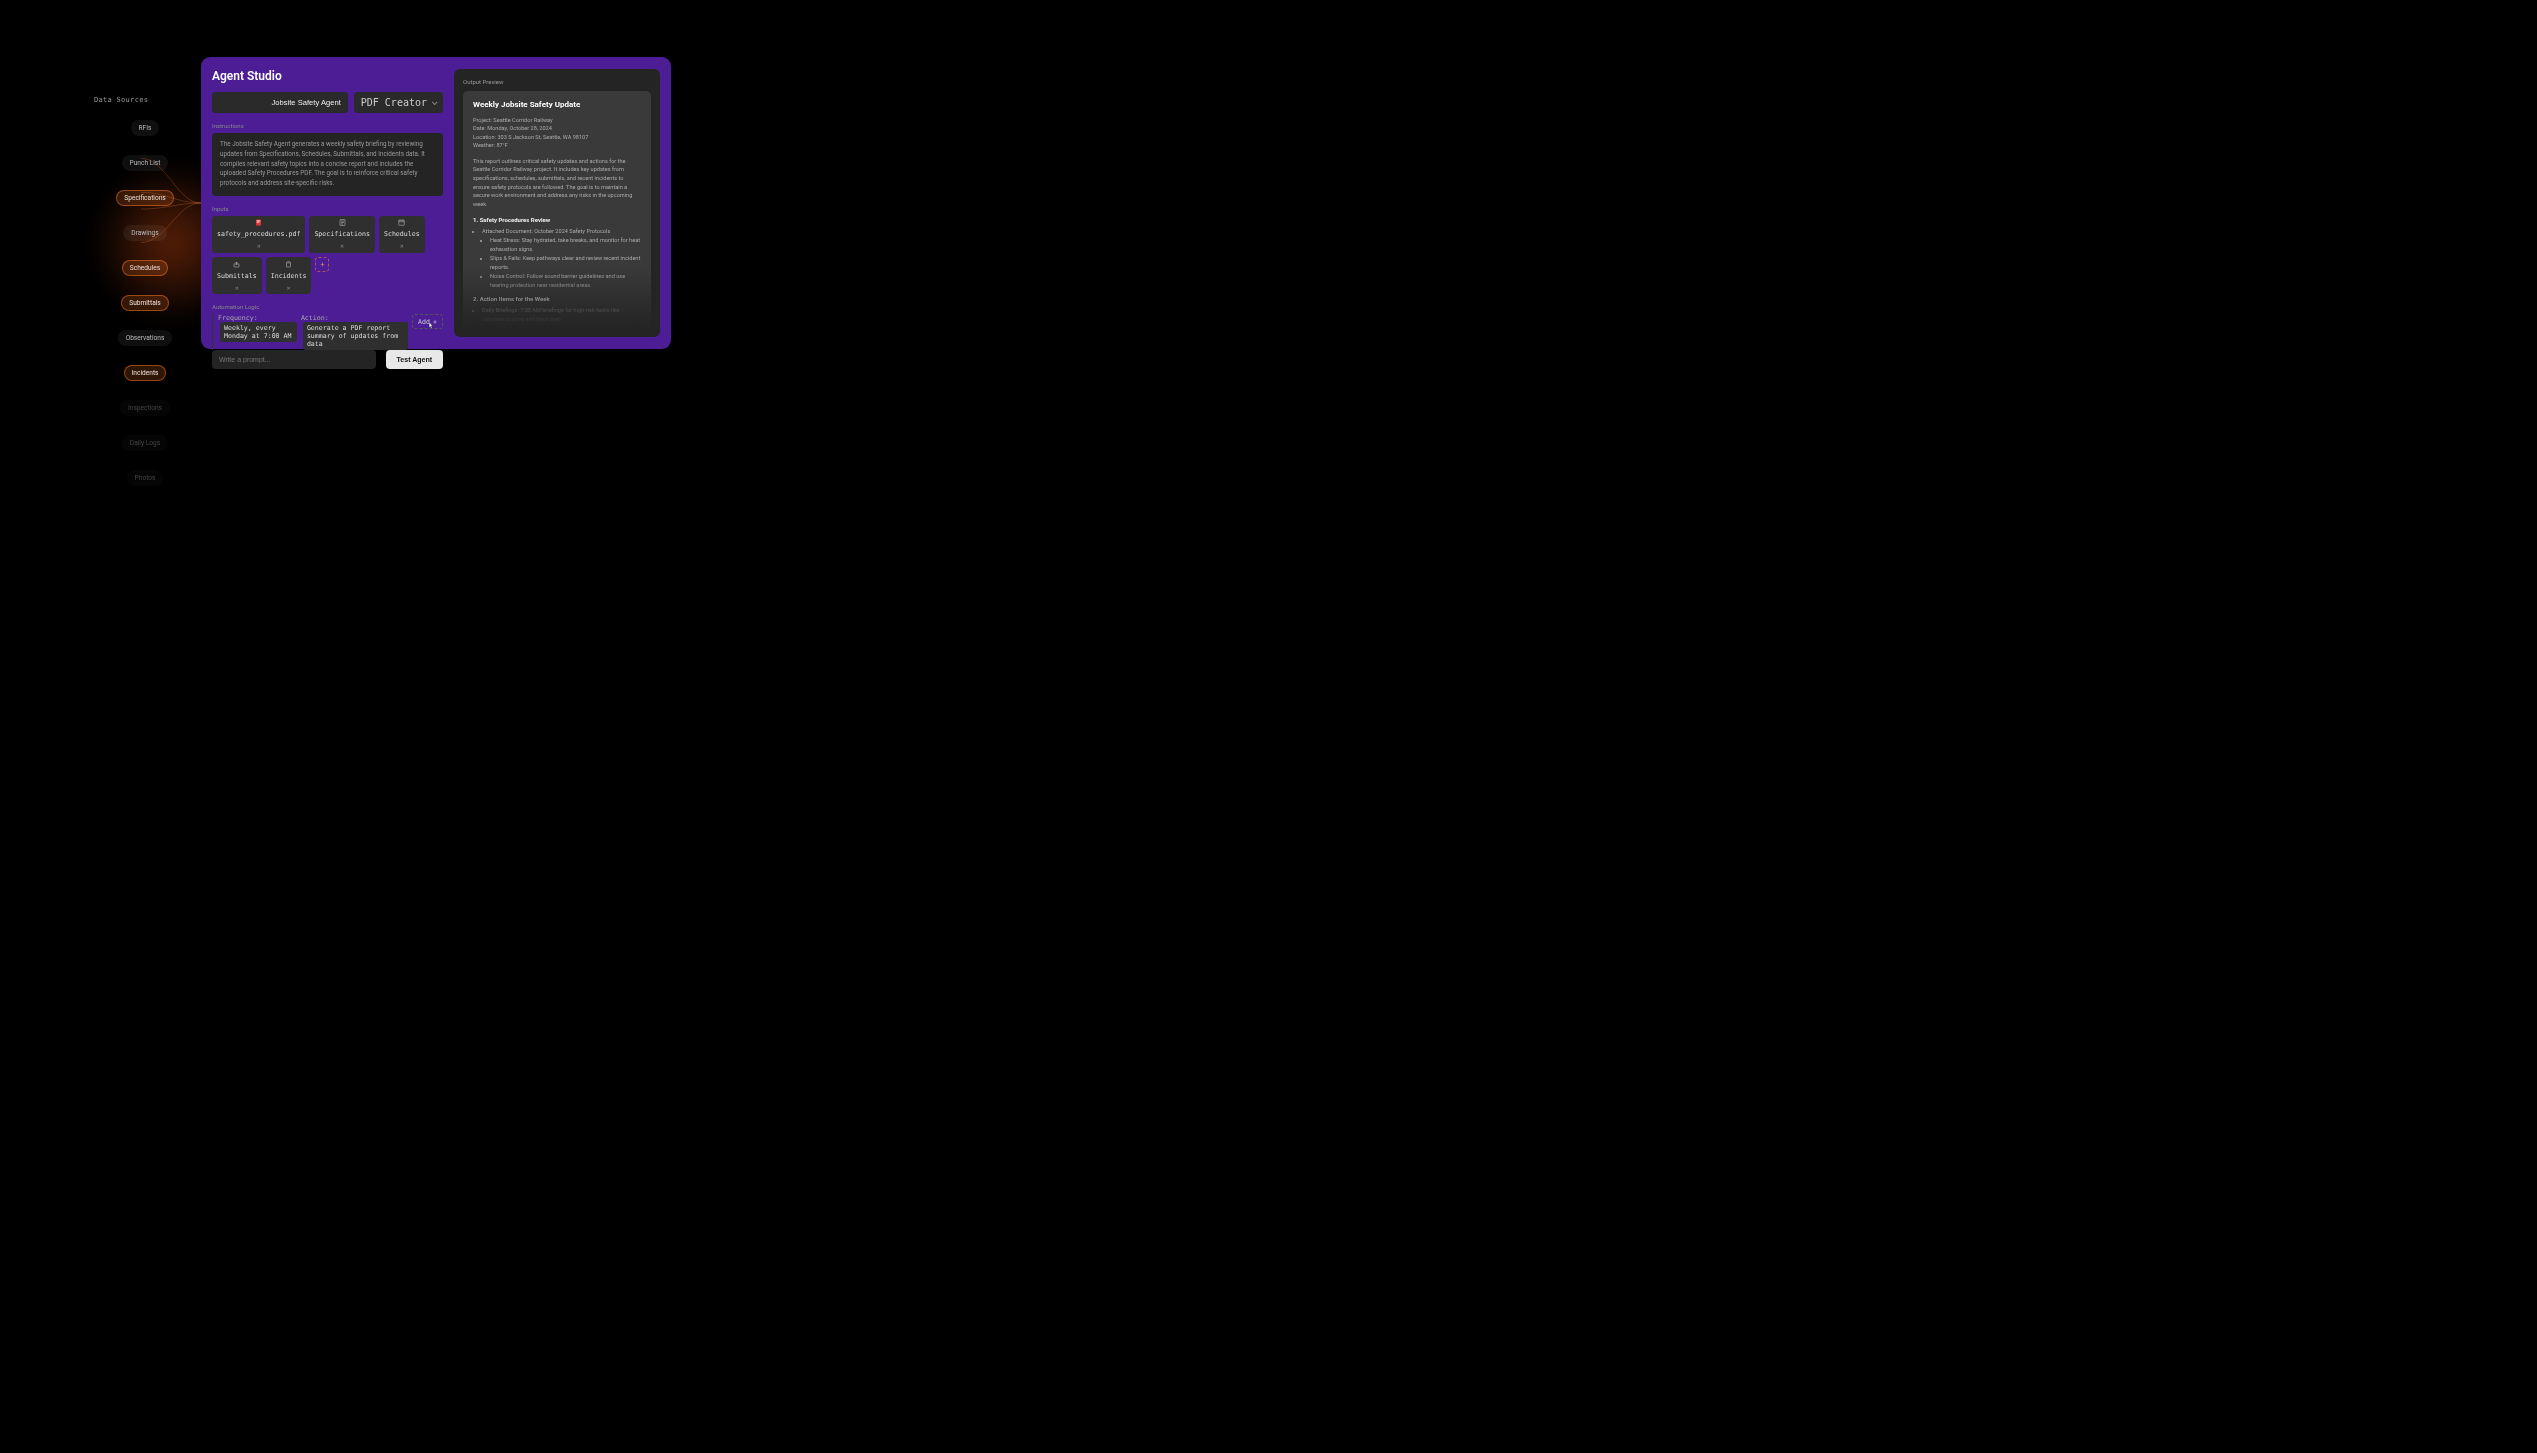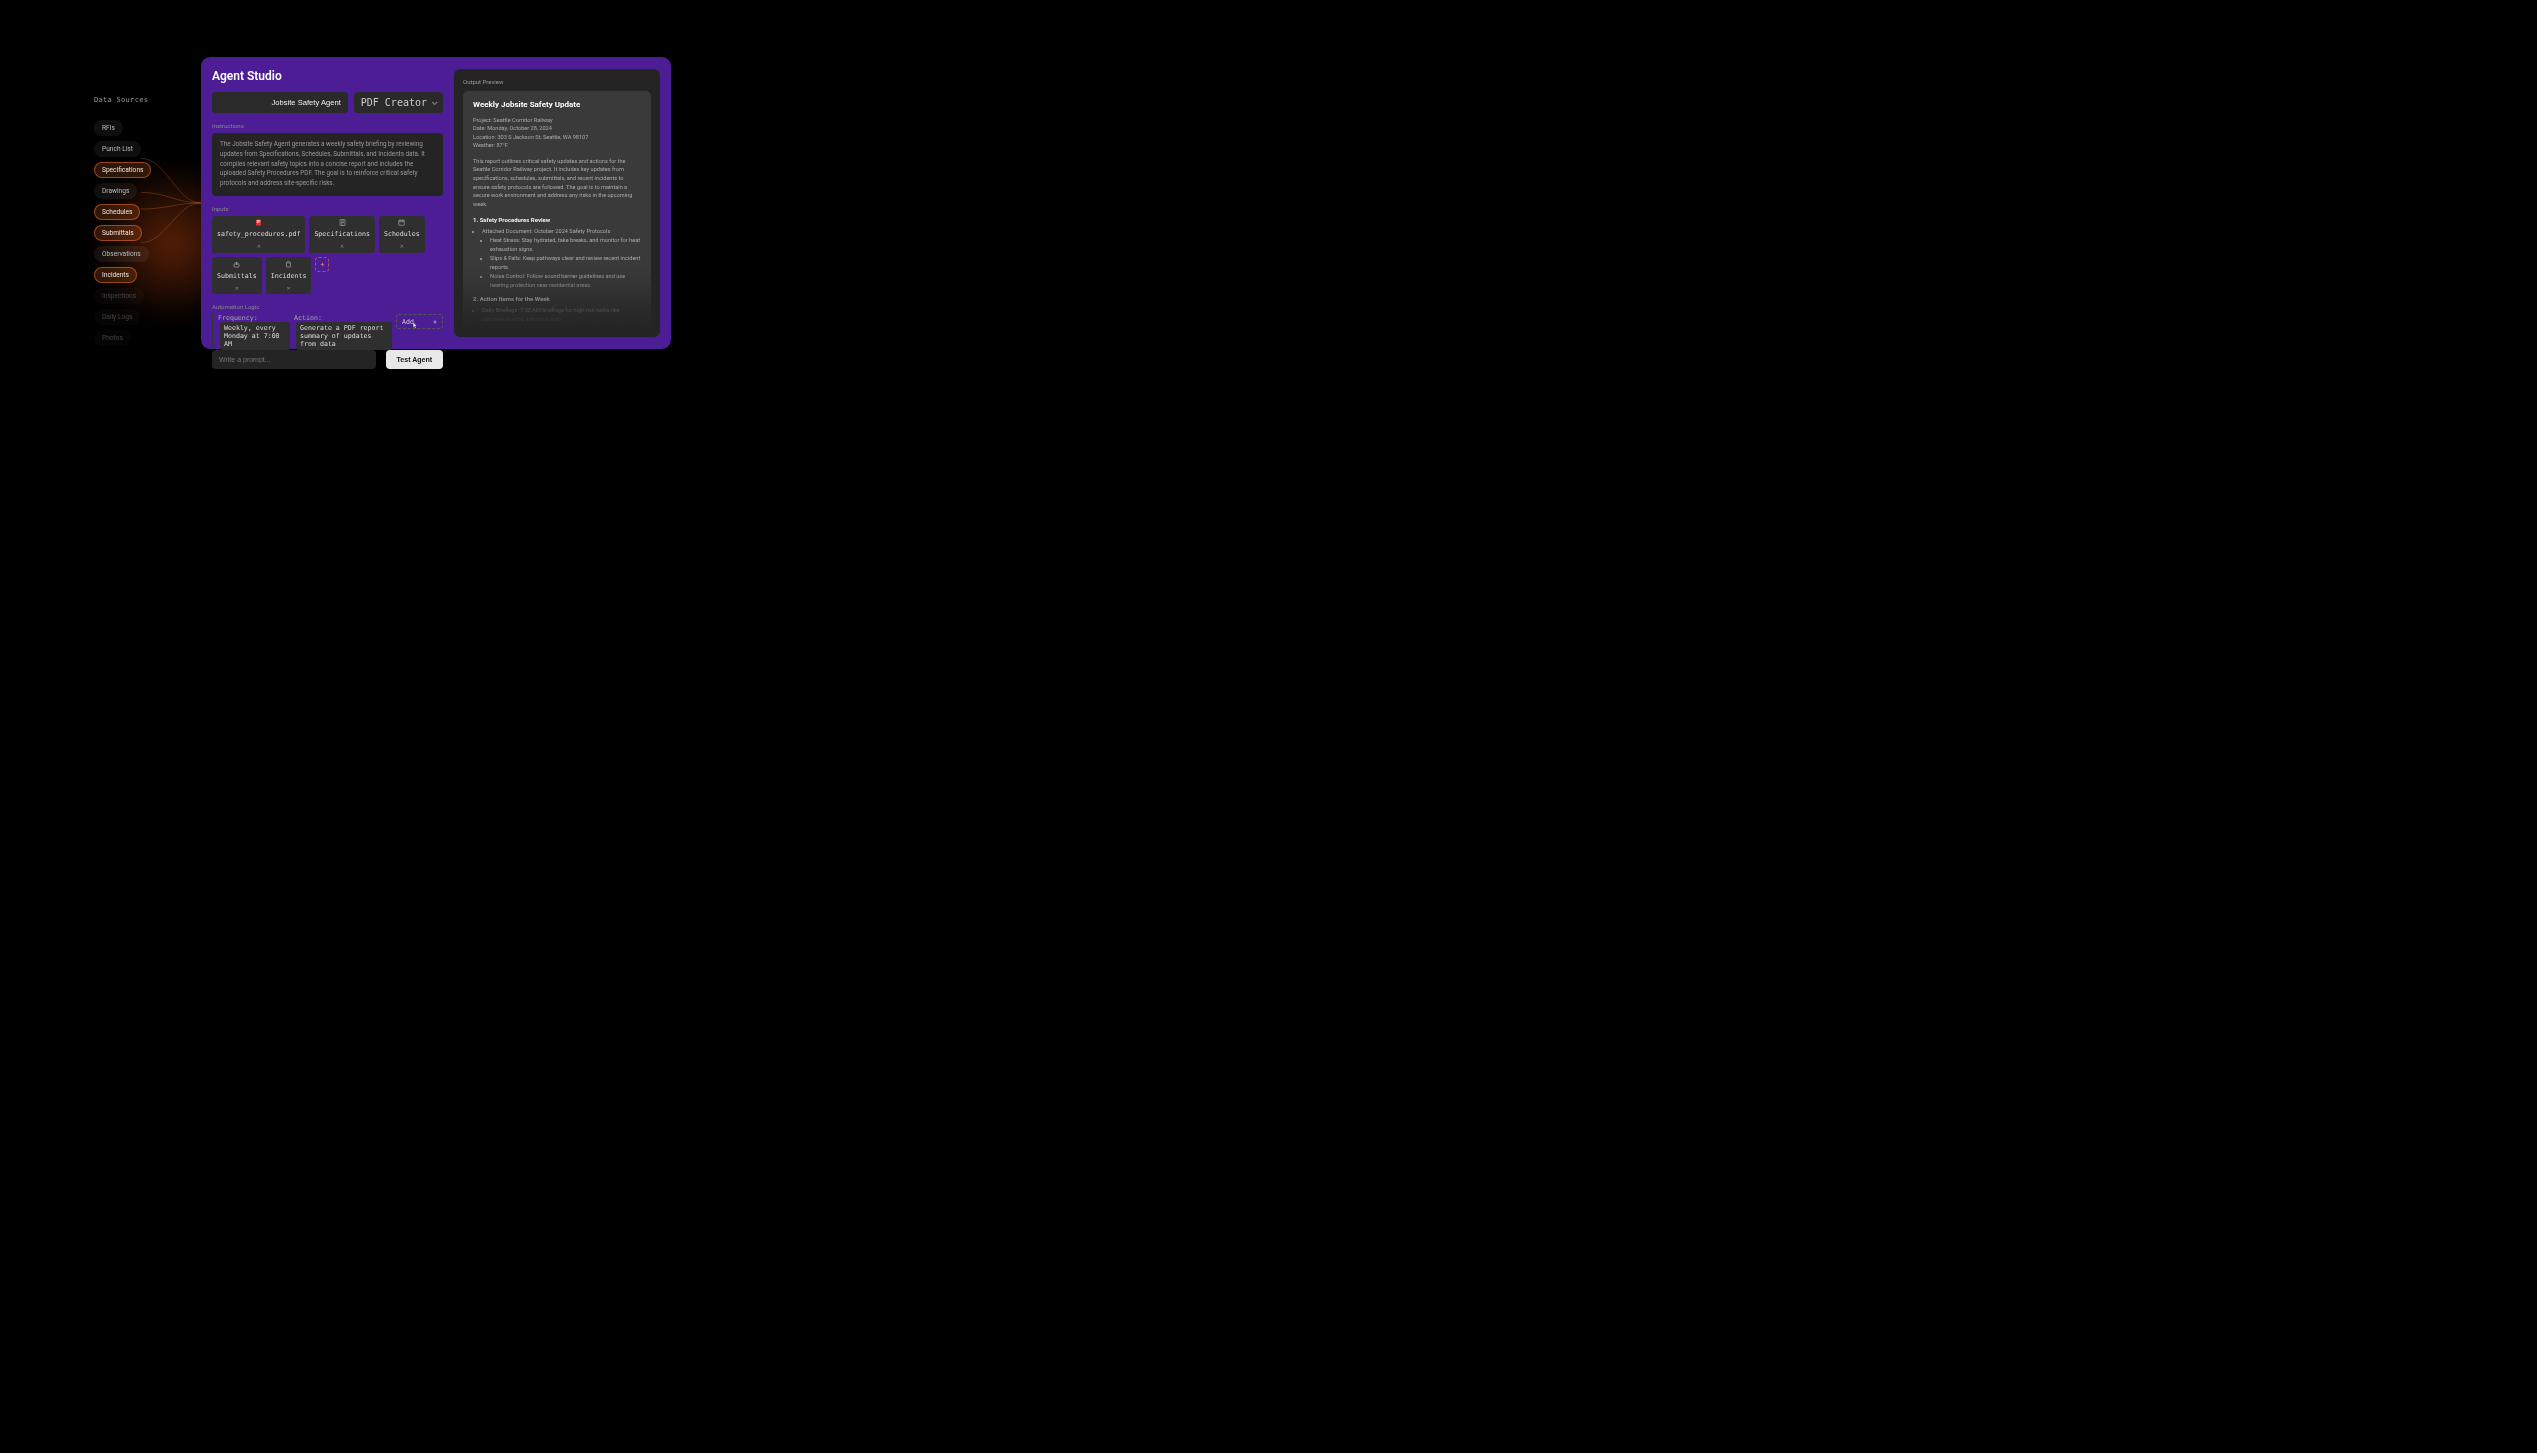--- a/index.html
+++ b/index.html
@@ -20,21 +20,21 @@
     left: 94px; top: 96px;
     width: 102px;
   }
   .sidebar-title {
     font-family: ui-monospace, "SF Mono", Menlo, monospace;
     font-size: 7px;
     color: #999;
     margin-bottom: 16px;
     letter-spacing: 0.3px;
   }
-  .pill-list { display: flex; flex-direction: column; gap: 5px; align-items: flex-start; }
+  .pill-list { display: flex; flex-direction: column; gap: 19px; align-items: center; }
   .pill {
     display: inline-flex;
     align-items: center;
     padding: 3px 7px;
     border-radius: 8px;
     background: rgba(255,255,255,0.06);
     color: #bbb;
     font-size: 6.6px;
     cursor: pointer;
     border: 0.5px solid transparent;
@@ -131,21 +131,21 @@
   .logic-line { font-family: ui-monospace, "SF Mono", Menlo, monospace; font-size: 6.6px; color: #aaa; }
   .logic-val {
     display: inline-block;
     background: #2f2f2f;
     padding: 2px 4px;
     border-radius: 2.5px;
     color: #ddd;
     margin-left: 2px;
   }
   .add-logic {
-    display: inline-flex; align-items: center; gap: 19px;
+    display: inline-flex; align-items: center; gap: 3px;
     font-family: ui-monospace, "SF Mono", Menlo, monospace;
     font-size: 6.6px; color: #ccc;
     border: 0.5px dashed #555;
     border-radius: 3px;
     padding: 2.5px 5px;
     cursor: pointer;
     position: relative;
   }
   .cursor-ptr {
     position: absolute;

